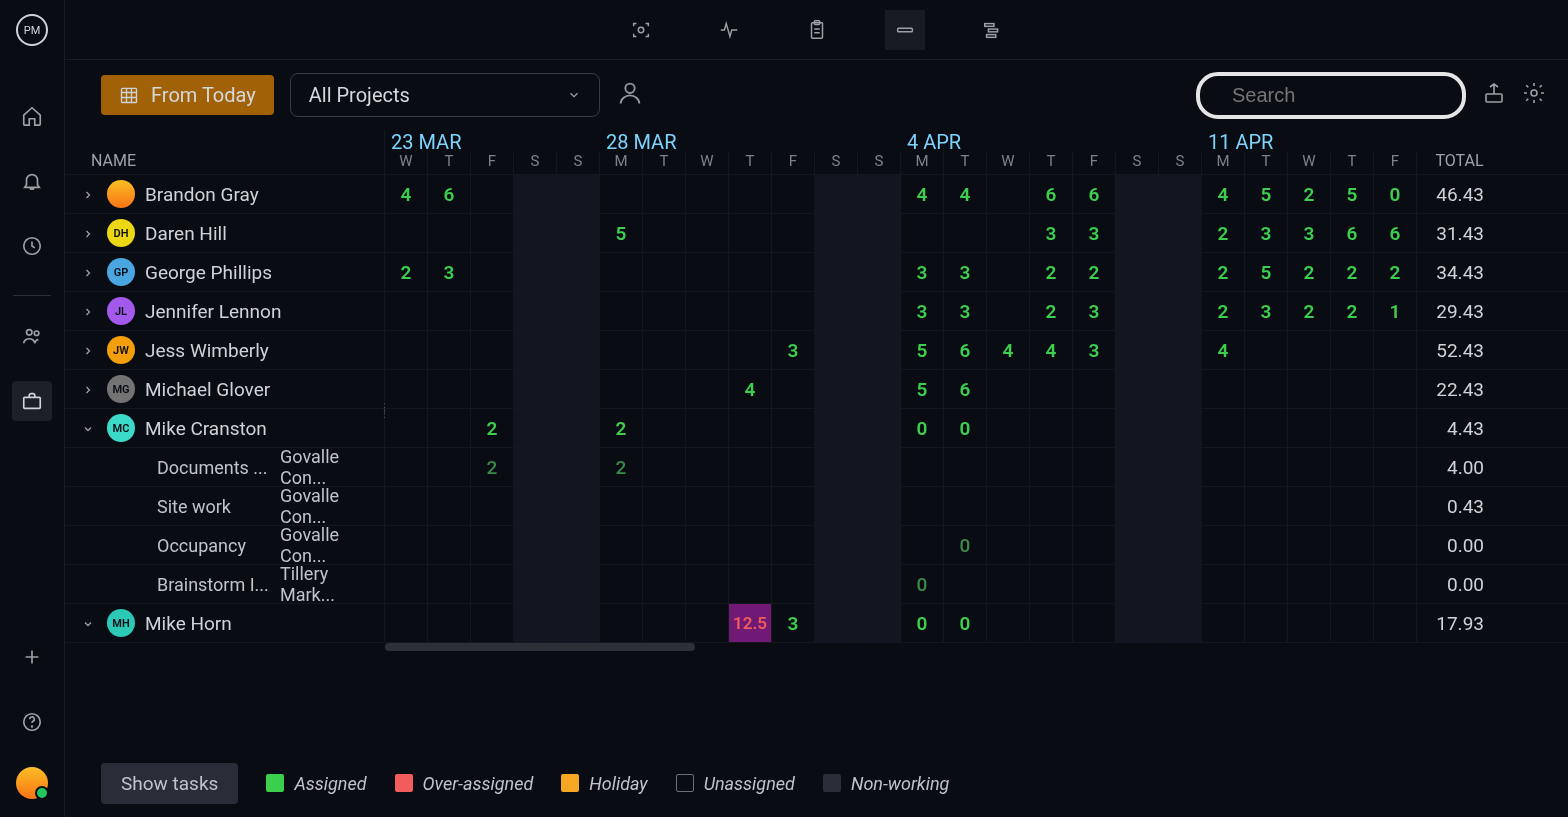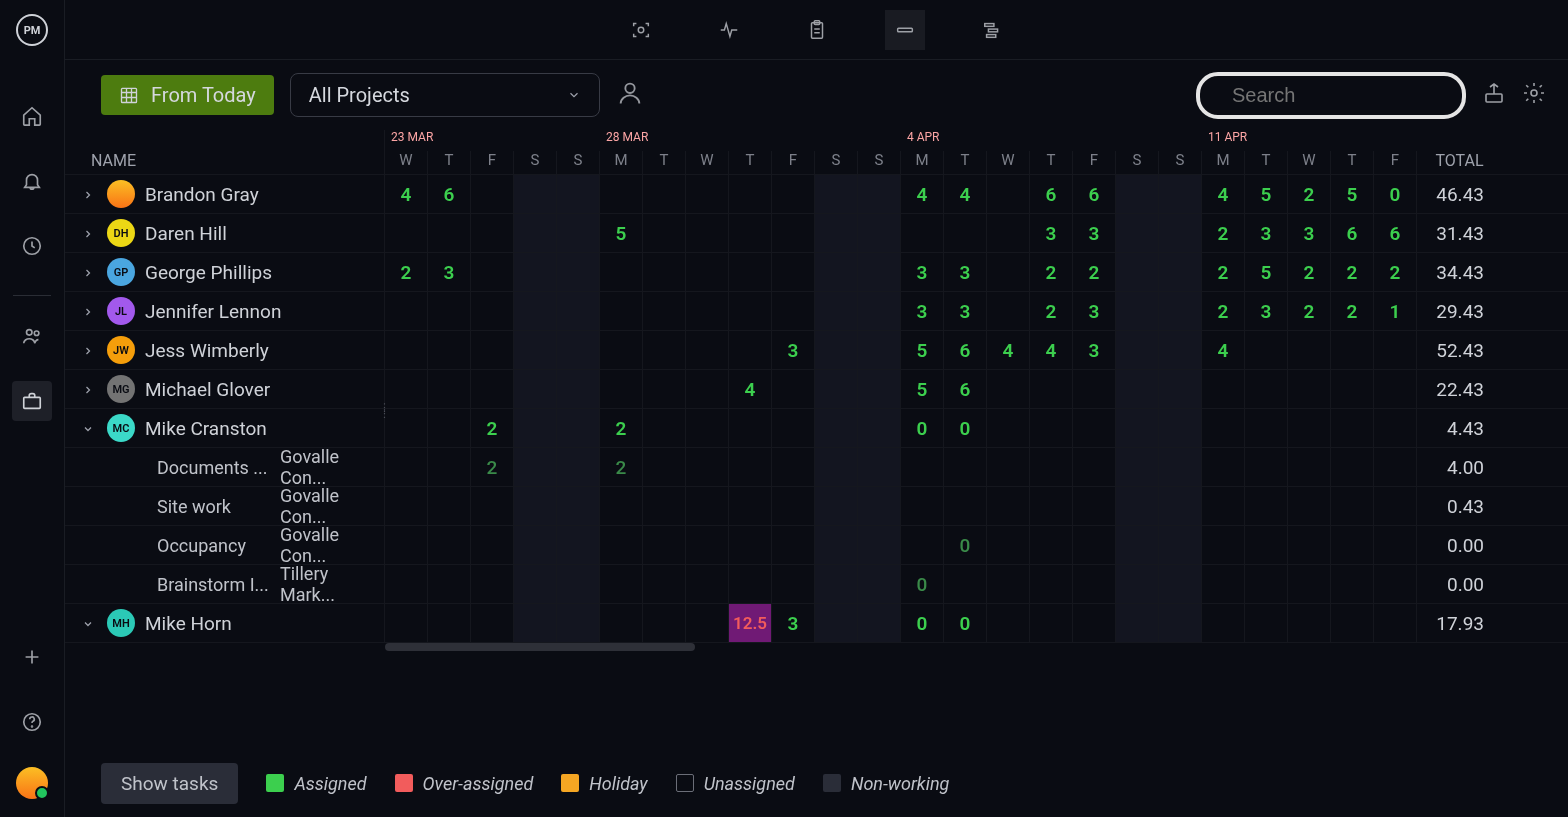--- a/index.html
+++ b/index.html
@@ -20,21 +20,21 @@
   display: flex;
   flex-direction: column;
   align-items: center;
   padding-top: 14px;
 }
 .logo {
   width: 32px; height: 32px;
   border: 2px solid #cfd2d8;
   border-radius: 50%;
   display: flex; align-items: center; justify-content: center;
-  font-size: 11px; font-weight: 700; color: #cfd2d8;
+  font-size: 11px; font-weight: 400; color: #cfd2d8;
   margin-bottom: 50px;
 }
 .rail-icon {
   width: 40px; height: 40px;
   display: flex; align-items: center; justify-content: center;
   margin-bottom: 25px;
   opacity: 0.75;
   cursor: pointer;
 }
 .rail-icon svg { width: 22px; height: 22px; stroke: #cfd2d8; fill: none; stroke-width: 1.8; }
@@ -73,21 +73,21 @@
 .top-icon.sel { background: #1e2028; }
 .top-icon svg { width: 22px; height: 22px; stroke: #cfd2d8; fill: none; stroke-width: 1.6; }
 .toolbar {
   height: 70px;
   display: flex;
   align-items: center;
   padding: 0 22px 0 36px;
   gap: 16px;
 }
 .btn-from {
-  background: #4d7c0f;
+  background: #a16207;
   border-radius: 4px;
   padding: 8px 18px;
   display: flex; align-items: center; gap: 12px;
   font-size: 20px; color: #d5d8de; cursor: pointer;
 }
 .btn-from svg { width: 20px; height: 20px; stroke: #cfd2d8; fill: none; stroke-width: 1.6; }
 .dropdown {
   border: 1px solid #383b45;
   border-radius: 8px;
   padding: 9px 18px;
@@ -124,21 +124,21 @@
 .name-col {
   width: 320px;
   flex-shrink: 0;
   padding-left: 26px;
   display: flex; align-items: flex-end;
   font-size: 16px; color: #9ea2ac; padding-bottom: 4px;
   border-right: 1px solid #15171e;
 }
 .day-cols { display: flex; }
 .week-group { display: flex; flex-direction: column; }
-.week-label { font-size: 12px; color: #fca5a5; padding-left: 6px; height: 22px; }
+.week-label { font-size: 20px; color: #7dd3fc; padding-left: 6px; height: 22px; }
 .day-row { display: flex; }
 .day-cell-h {
   width: 43px; height: 23px;
   text-align: center;
   font-size: 15px; color: #7d808a;
   border-right: 1px solid #15171e;
 }
 .total-col-h {
   width: 85px;
   flex-shrink: 0;

